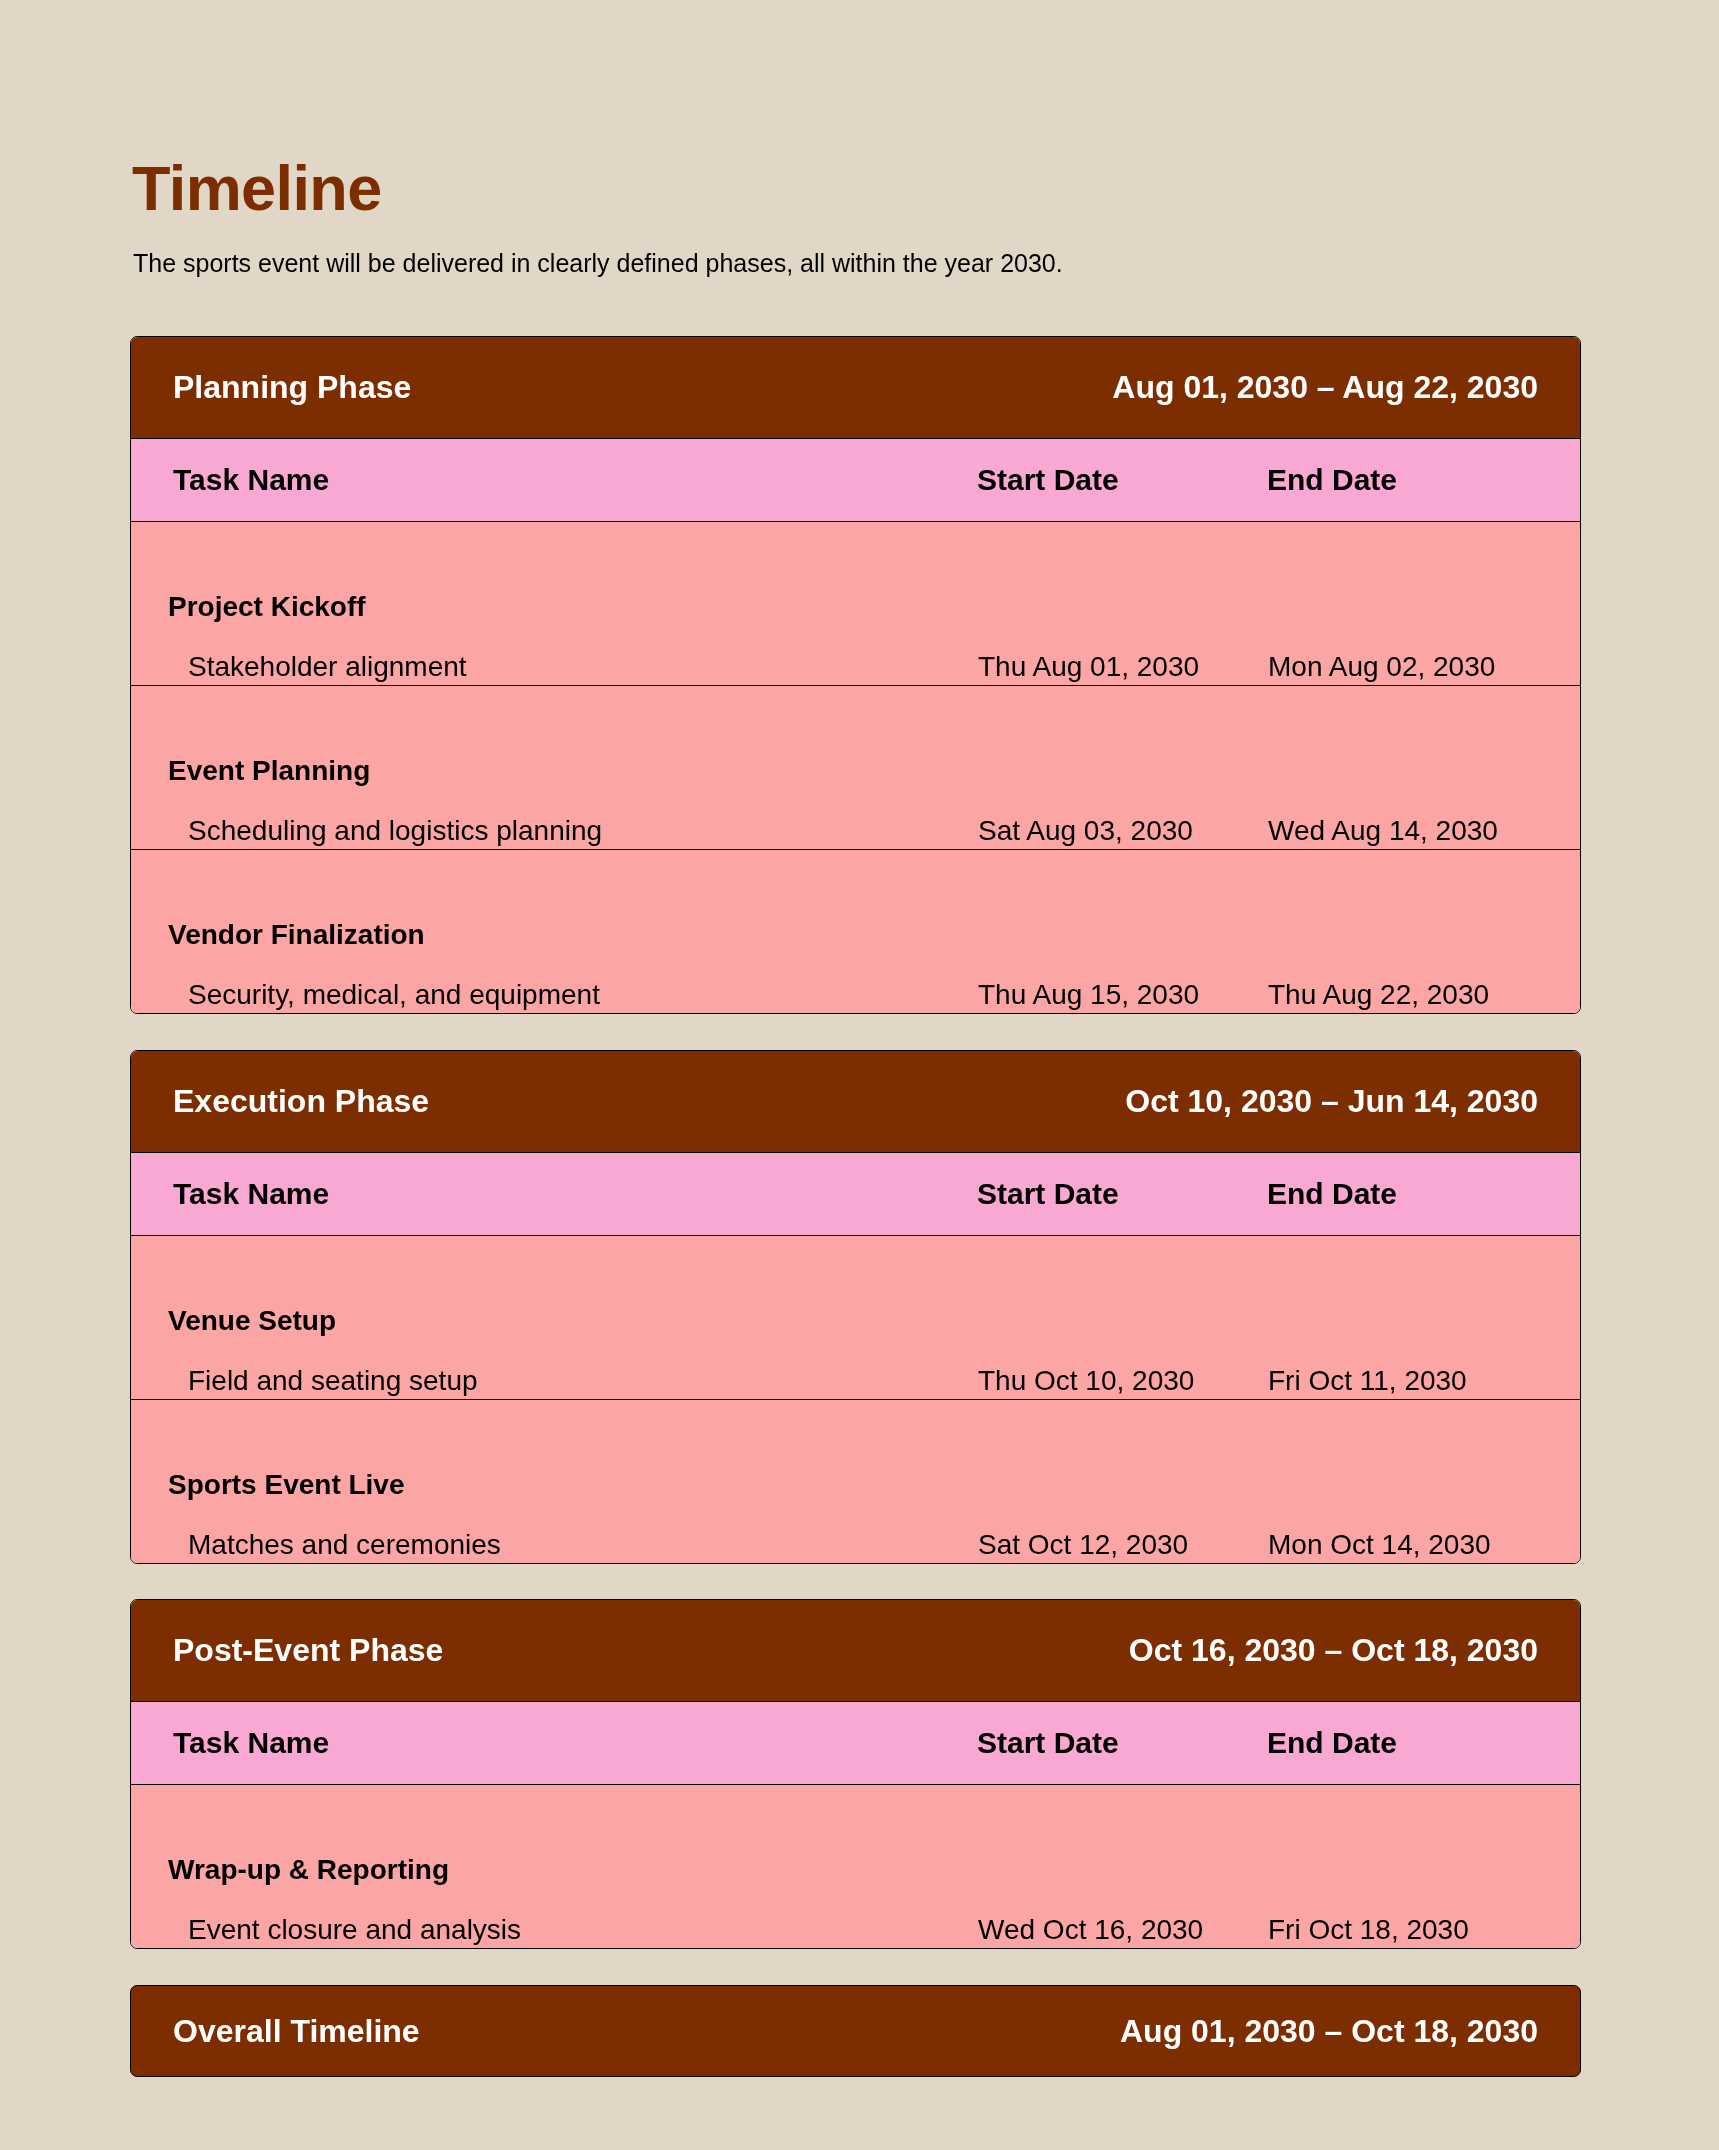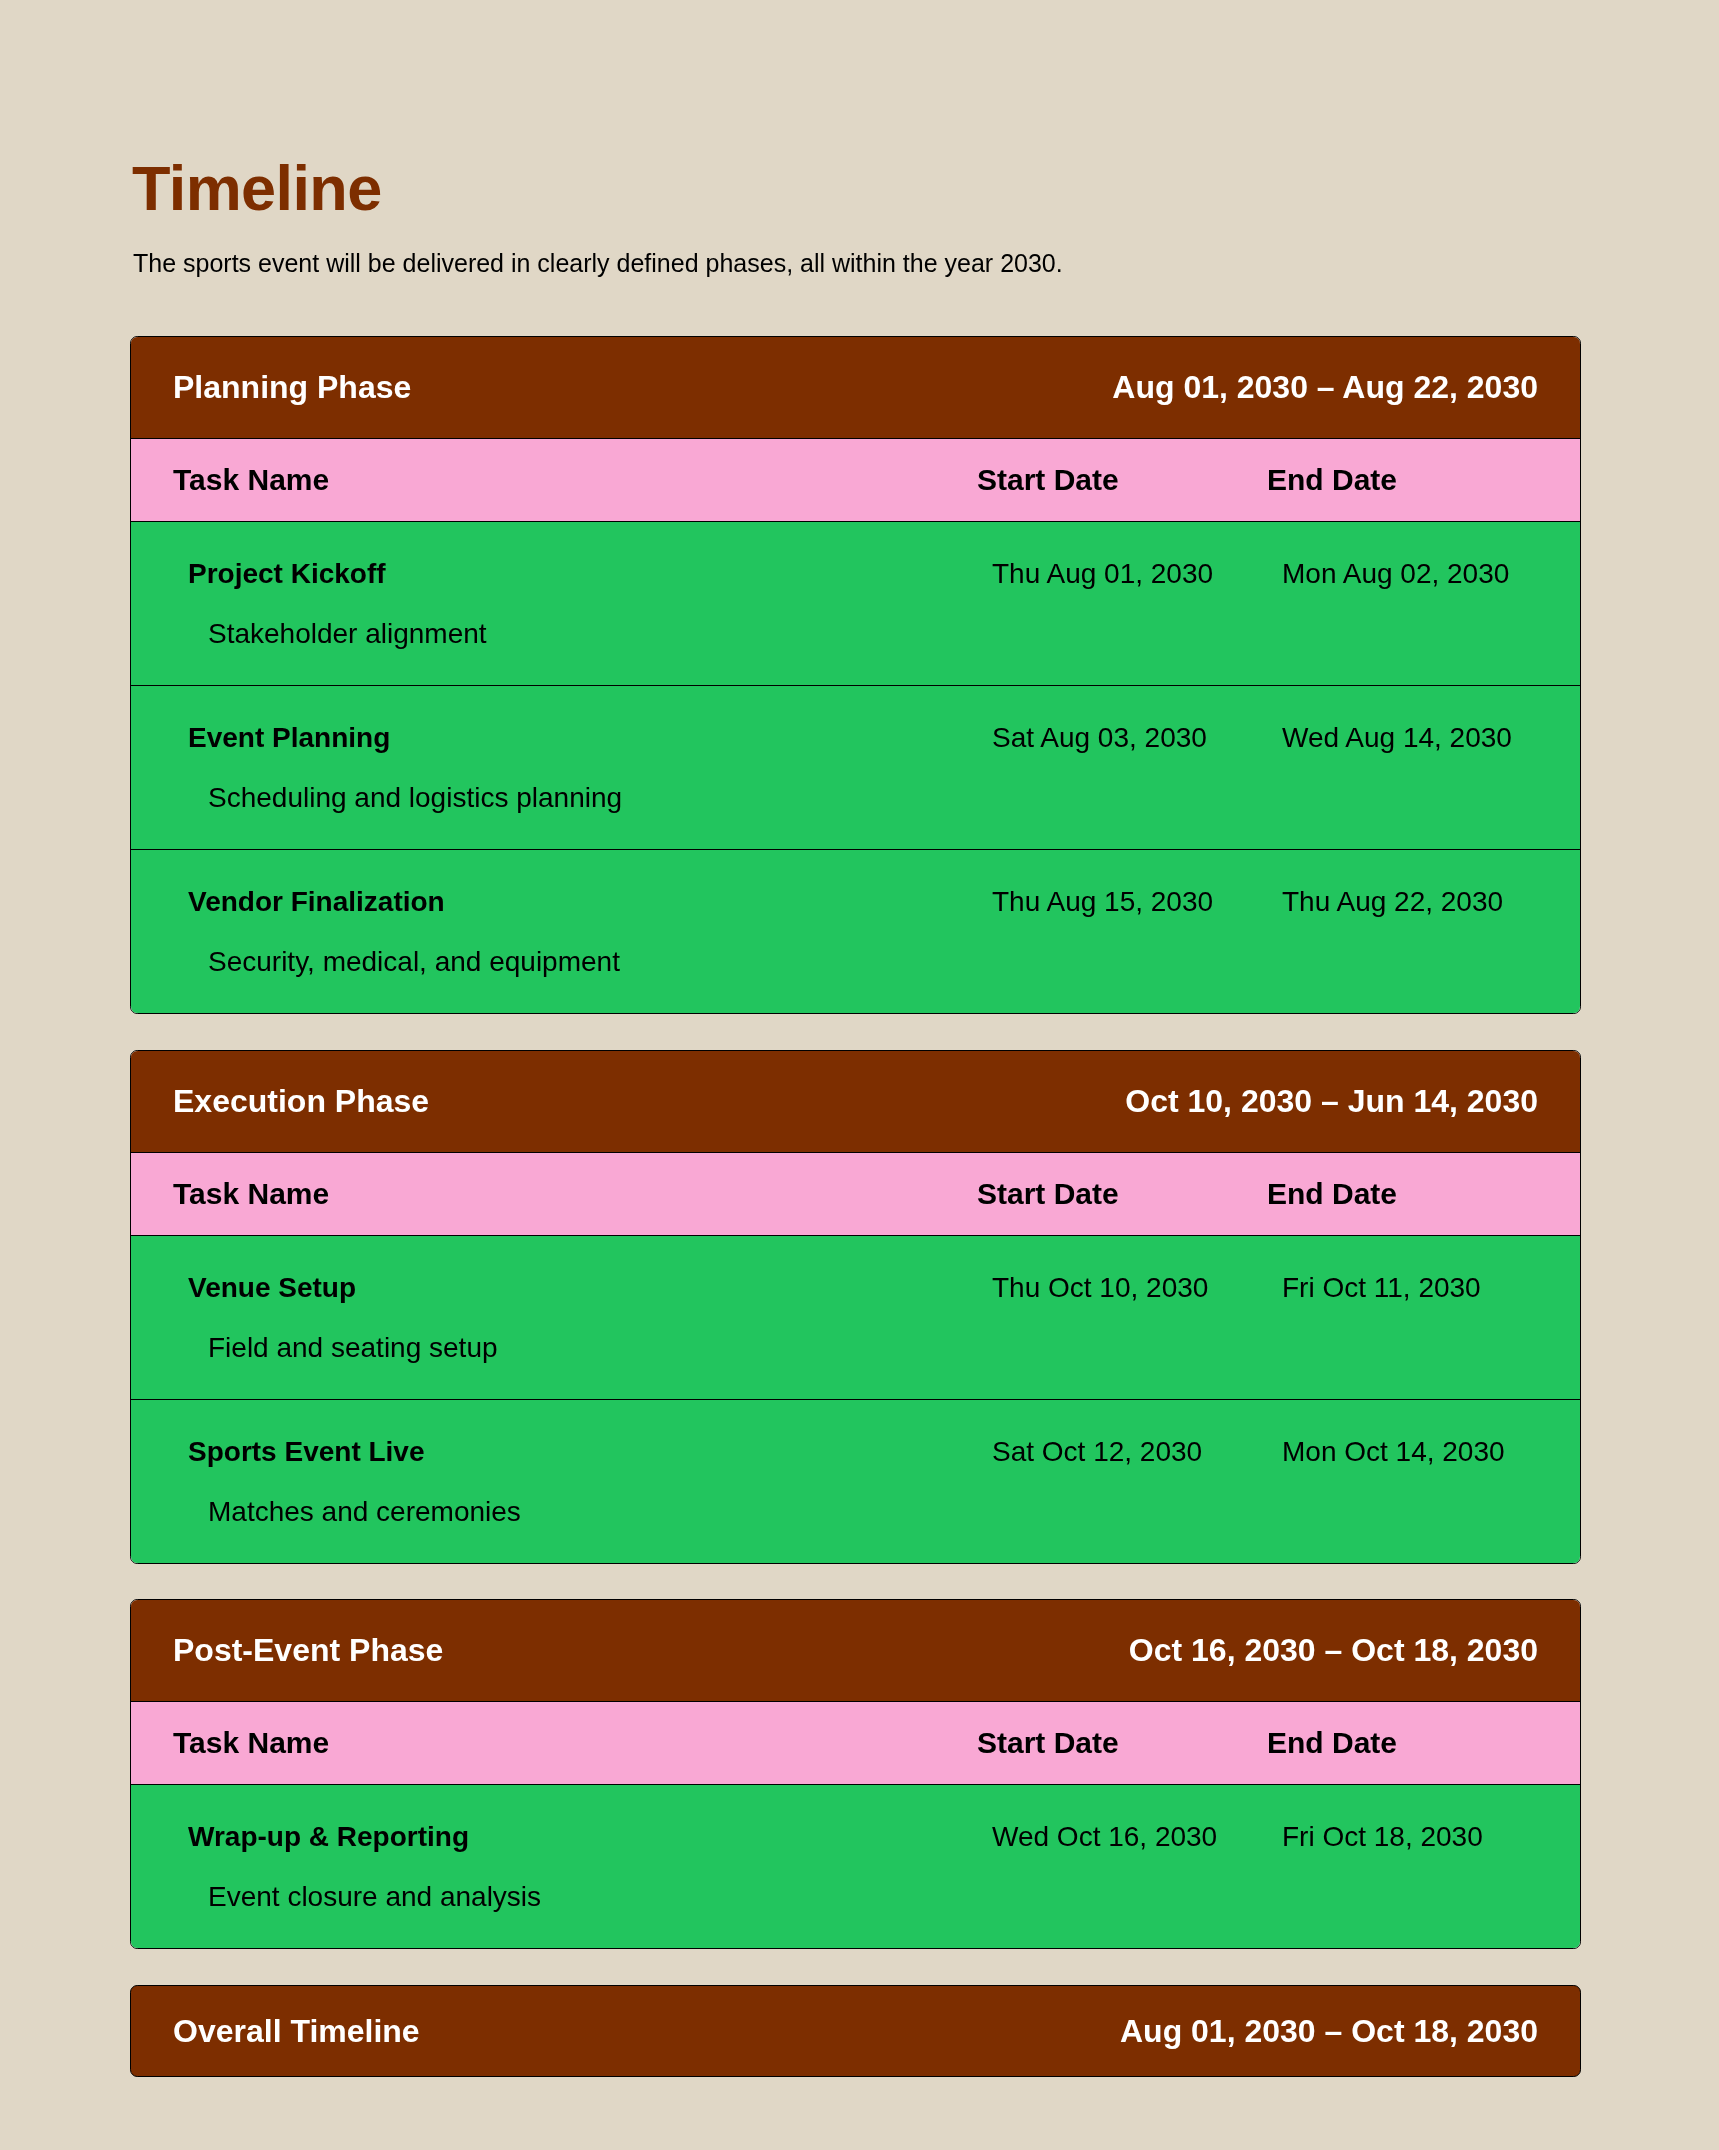--- a/index.html
+++ b/index.html
@@ -65,44 +65,44 @@
     font-weight: 700;
     font-size: 30px;
   }
   .col-task { width: 804px; }
   .col-start { width: 290px; }
   .col-end { flex: 1; }
   .task-row {
     height: 164px;
     border-top: 1.8px solid #000;
     display: flex;
-    align-items: flex-start;
-    padding-left: 57px;
+    align-items: flex-end;
+    padding-left: 37px;
     padding-top: 34px;
-    background: #22c55e;
+    background: #fca5a5;
   }
   .task-name-cell { width: 804px; }
   .task-name {
     font-weight: 700;
     font-size: 28px;
     line-height: 36px;
   }
   .task-desc {
     font-weight: 400;
     font-size: 28px;
     line-height: 36px;
     margin-top: 24px;
     margin-left: 20px;
   }
   .date-cell {
     font-weight: 400;
     font-size: 28px;
     line-height: 36px;
   }
-  .date-start { width: 290px; }
+  .date-start { width: 290px; margin-left: 6px; }
   .date-end { flex: 1; }
   .overall-card {
     position: absolute;
     left: 130px;
     top: 1985px;
     width: 1451px;
     height: 92px;
     border: 1.8px solid #000;
     border-radius: 7.2px;
     background: #7D2E00;

